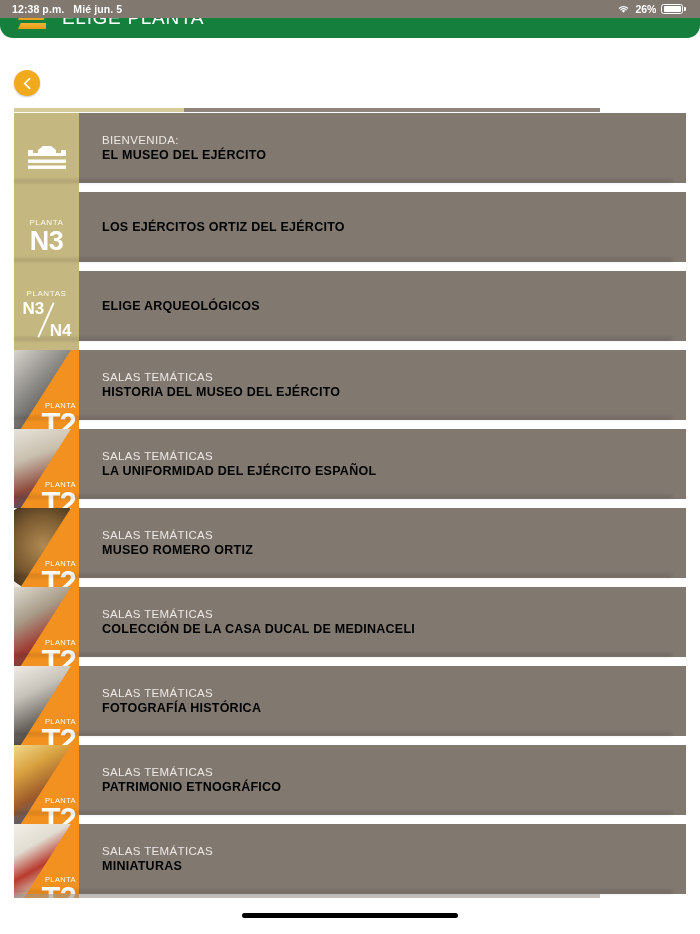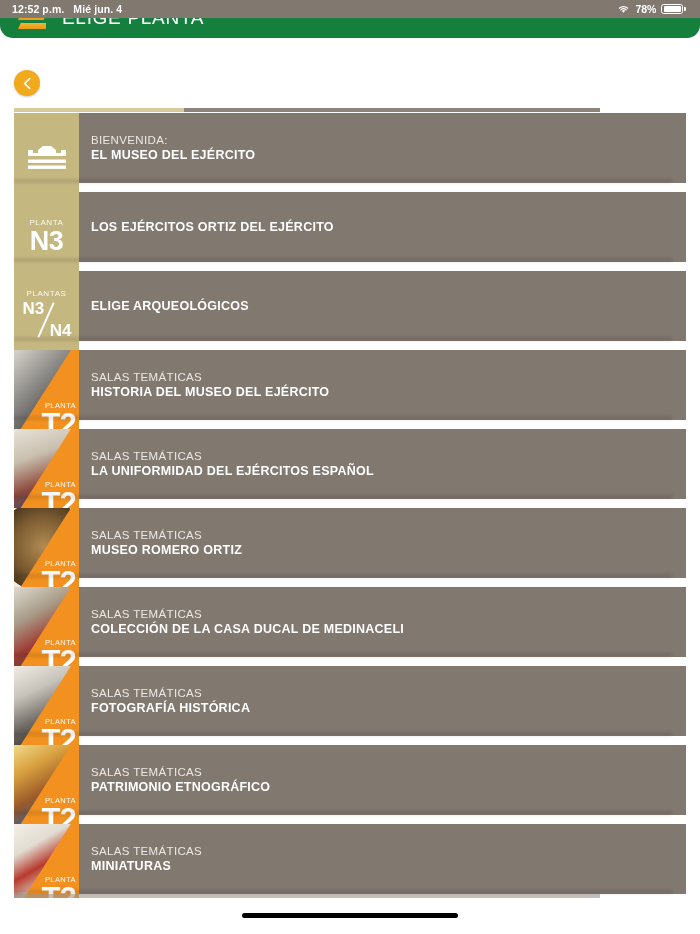--- a/index.html
+++ b/index.html
@@ -107,24 +107,24 @@
   }
   .thumb.photo .tri-lab{
     position:absolute; right:3px; bottom:0px; text-align:right;
     color:#fff; line-height:1;
   }
   .tri-lab .s{ font-size:7.5px; letter-spacing:.4px; display:block; margin-bottom:-1px; opacity:.95;}
   .tri-lab .l{ font-size:31px; font-weight:bold; display:block; letter-spacing:-.8px;}
 
   .card-body{
     flex:1 1 auto; display:flex; flex-direction:column; justify-content:center;
-    padding-left:12px; color:#ffffff; gap:2px;
+    padding-left:12px; color:#ffffff; gap:2px;margin-left:11px;
   }
   .sub{ font-size:11.5px; font-weight:400; letter-spacing:.35px; color:#ece8e4; }
-  .title{ font-size:12.5px; font-weight:bold; letter-spacing:.25px; color:#ffffff; }
+  .title{ font-size:12.5px; font-weight:bold; letter-spacing:.25px; color:#000000; }
   .card-shadow{
     position:absolute; left:14px; right:28px; bottom:4px; height:4px;
     background:rgba(0,0,0,.10); filter:blur(1.5px); pointer-events:none;
   }
 
   
   .scroll-top-bar{
     position:absolute; top:0; left:14px; width:586px; height:4px;
     background:linear-gradient(90deg,#d6cb9a 0 29%, #8d847c 29% 100%);
     z-index:3;
@@ -140,32 +140,32 @@
     width:216px; height:5px; border-radius:3px; background:#000000;
   }
 </style>
 </head>
 <body>
 
 <div class="device">
 
   <div class="statusbar">
     <div class="sb-left">
-      <span>12:52 p.m.</span>
-      <span>Mié jun. 4</span>
+      <span>12:38 p.m.</span>
+      <span>Mié jun. 5</span>
     </div>
     <div class="sb-right">
       <span>
         <svg class="wifi-ico" viewBox="0 0 16 12">
           <path d="M8 10.6 L5.9 8.1 a3.4 3.4 0 0 1 4.2 0 Z" fill="#fff"></path>
           <path d="M2.9 5.0 a7.6 7.6 0 0 1 10.2 0" stroke="#fff" stroke-width="1.5" fill="none" stroke-linecap="round"></path>
           <path d="M4.8 7.0 a4.9 4.9 0 0 1 6.4 0" stroke="#fff" stroke-width="1.5" fill="none" stroke-linecap="round"></path>
         </svg>
       </span>
-      <span>78%</span>
+      <span>26%</span>
       <span class="batt">
         <span class="batt-body">
             <span class="batt-fill"></span>
           </span>
         <span class="batt-cap"></span>
       </span>
     </div>
   </div>
 
   <div class="appbar">
@@ -256,21 +256,21 @@
       <div class="thumb photo">
         <div class="pic" style="background:linear-gradient(160deg,#e7e3da 0%,#c9bfae 30%,#8d4a3c 58%,#2f4a80 85%,#1d2a49 100%)"></div>
         <div class="tri"></div>
         <div class="tri-lab">
           <span class="s">PLANTA</span>
           <span class="l">T2</span>
         </div>
       </div>
       <div class="card-body">
         <div class="sub">SALAS TEMÁTICAS</div>
-        <div class="title">LA UNIFORMIDAD DEL EJÉRCITOS ESPAÑOL</div>
+        <div class="title">LA UNIFORMIDAD DEL EJÉRCITO ESPAÑOL</div>
       </div>
     </div>
     <div class="card-shadow"></div>
         </div>
         <div class="card-wrap">
     <div class="card">
       <div class="thumb photo">
         <div class="pic" style="background:radial-gradient(circle at 45% 42%,#b08a52 0%,#7d5c32 45%,#4e3a20 72%,#efeae2 73%)"></div>
         <div class="tri"></div>
         <div class="tri-lab">

